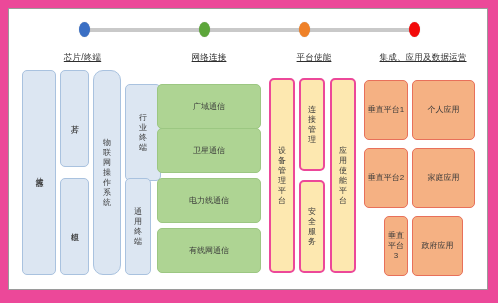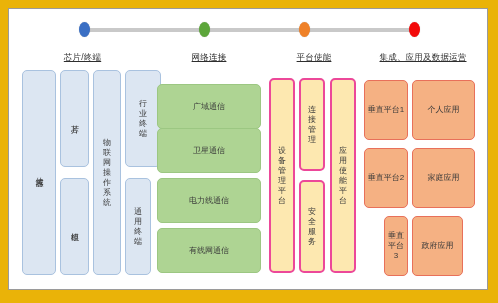--- a/index.html
+++ b/index.html
@@ -10,21 +10,21 @@
   body {
     width: 498px;
     height: 303px;
     font-family: "Liberation Sans", "DejaVu Sans", sans-serif;
     overflow: hidden;
   }
   #canvas {
     position: relative;
     width: 498px;
     height: 303px;
-    background: #eab308;
+    background: #ec4899;
   }
   
   .frame {
     position: absolute;
     left: 8px;
     top: 8px;
     width: 480px;
     height: 282px;
     border: 1px solid #9a9a9a;
     box-sizing: border-box;
@@ -123,25 +123,25 @@
   </div>
 
   <div class="box blue" style="left:60px;  top:70px;  width:29px; height:97px;">
     <span class="vtext">芯片</span>
   </div>
 
   <div class="box blue" style="left:60px;  top:178px; width:29px; height:97px;">
     <span class="vtext">模组</span>
   </div>
 
-  <div class="box blue" style="left:93px;  top:70px;  width:28px; height:205px;">
+  <div class="box blue" style="left:93px;  top:70px;  width:28px; height:205px;border-radius:10px;">
     <span class="wrap2">物联网操作系统</span>
   </div>
 
-  <div class="box blue" style="left:125px; top:70px;  width:36px; height:97px;">
+  <div class="box blue" style="left:125px; top:84px;  width:36px; height:97px;">
     <span class="wrap2">行业终端</span>
   </div>
 
   <div class="box blue" style="left:125px; top:178px; width:26px; height:97px;">
     <span class="wrap2">通用终端</span>
   </div>
 
   <div class="box green" style="left:157px; top:78px;  width:104px; height:45px;margin-top:6px;">
     <span>广域通信</span>
   </div>

